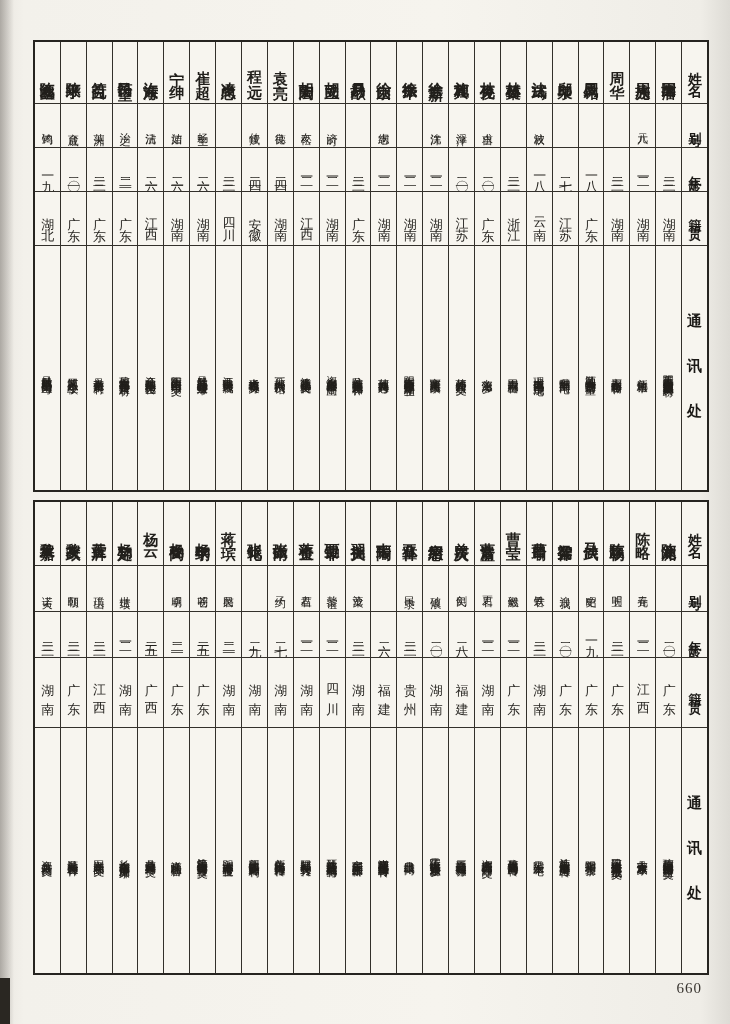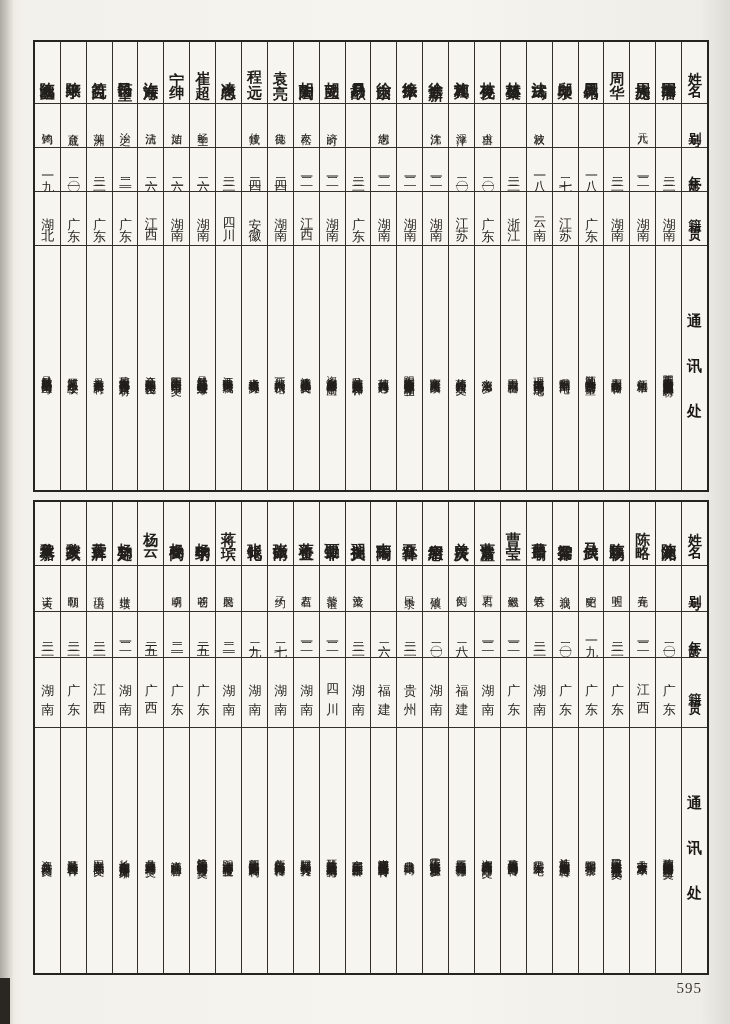--- a/index.html
+++ b/index.html
@@ -959,15 +959,15 @@
           <span class="vtext">二三</span>
         </div>
         <div class="cell cell-origin">
           <span class="vtext">湖南</span>
         </div>
         <div class="cell cell-address">
           <span class="vtext">资兴县蒋氏祠交</span>
         </div>
       </div>
     </div>
-  <div class="page-number">595</div>
+  <div class="page-number">660</div>
   <div class="corner-mark"></div>
 </div>
 
 </body></html>

